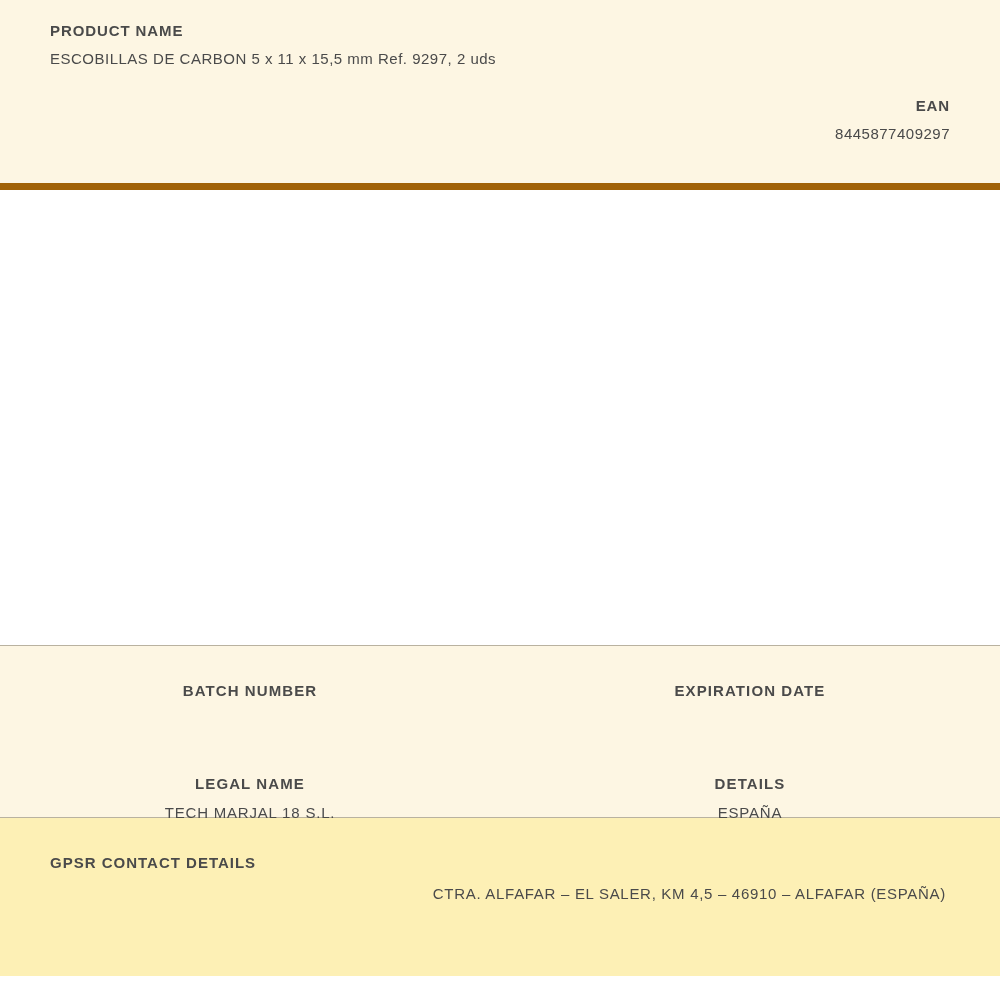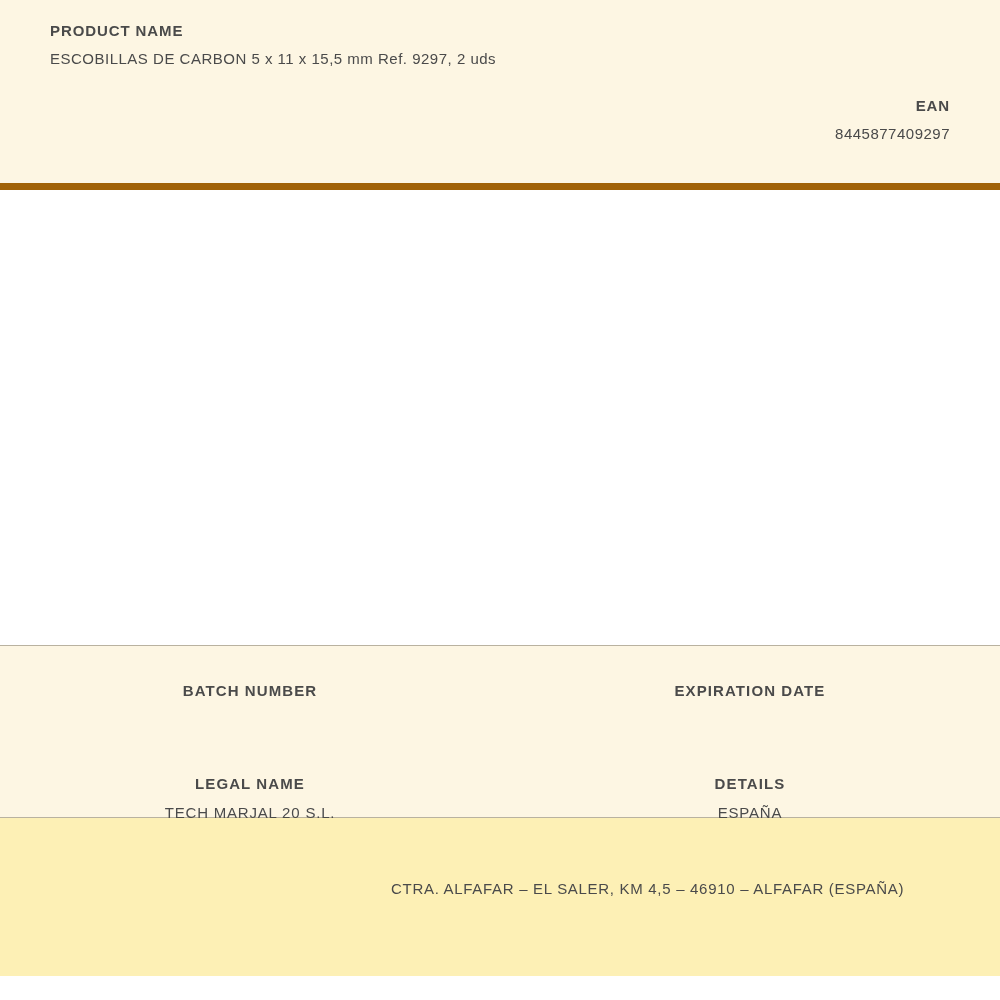--- a/index.html
+++ b/index.html
@@ -116,22 +116,22 @@
     font-weight: bold;
     letter-spacing: 1px;
     color: #4a4a4a;
     margin: 0;
   }
 
   .gpsr-address {
     font-size: 15px;
     letter-spacing: 0.7px;
     color: #4a4a4a;
-    margin: 16px;
-    text-align: left;
+    margin: 4px;
+    text-align: right;
     padding-left: 325px;
     padding-top: 10px;
   }
 </style>
 </head>
 <body>
 
 <div class="page">
 
   <div class="top-section">
@@ -174,25 +174,26 @@
       </div>
       <div class="col">
         <p class="center-label">DETAILS</p>
       </div>
     </div>
 
     <div class="row-gap-b"></div>
 
     <div class="two-col">
       <div class="col">
-        <p class="center-value">TECH MARJAL 20 S.L.</p>
+        <p class="center-value">TECH MARJAL 18 S.L.</p>
       </div>
       <div class="col">
         <p class="center-value">ESPAÑA</p>
       </div>
     </div>
   </div>
 
   <div class="gpsr-section">
+    <p class="gpsr-label">GPSR CONTACT DETAILS</p>
     <p class="gpsr-address">CTRA. ALFAFAR – EL SALER, KM 4,5 – 46910 – ALFAFAR (ESPAÑA)</p>
   </div>
 
 </div>
 
 </body></html>

